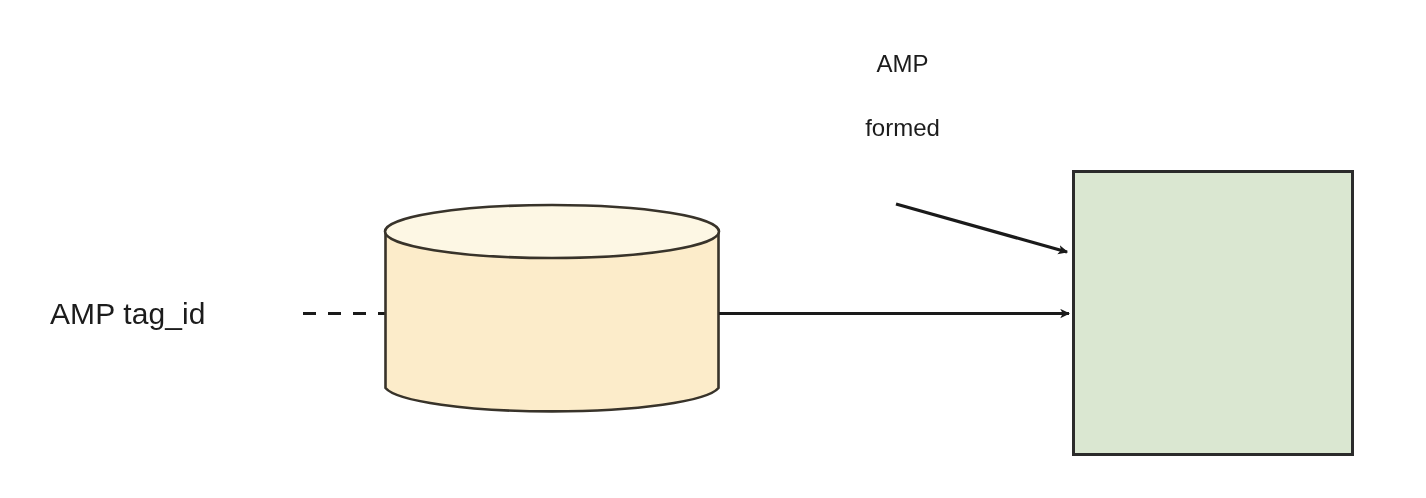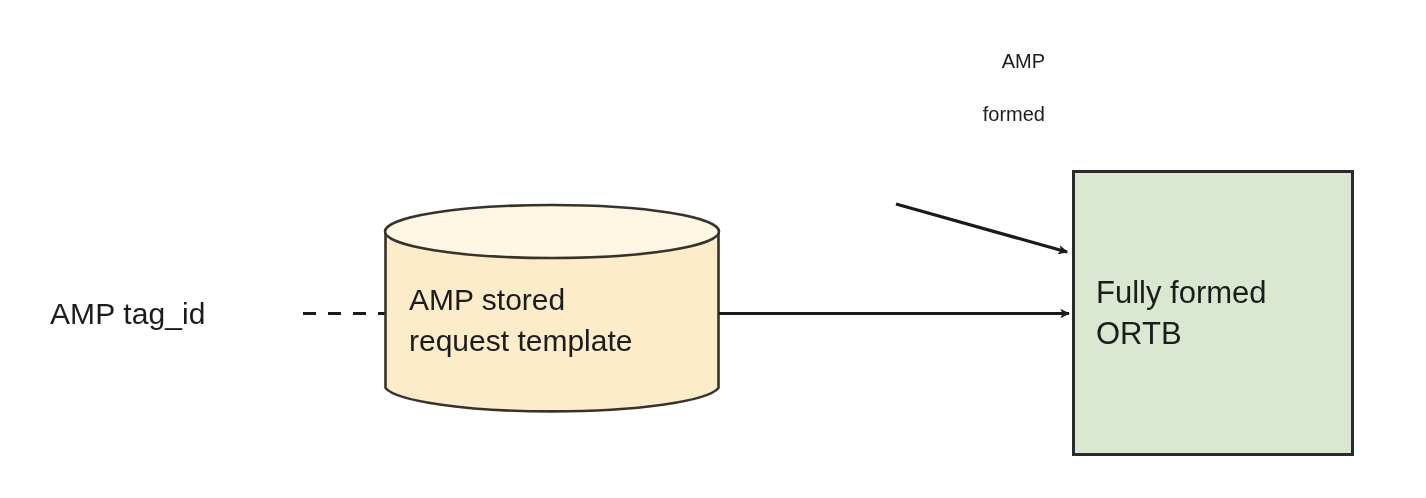--- a/index.html
+++ b/index.html
@@ -42,22 +42,22 @@
     top: 294px;
     font-size: 30px;
     letter-spacing: 0.1px;
   }
 
   
   #label-query-params {
     left: 760px;
     top: 48px;
     width: 285px;
-    text-align: right;
-    font-size: 20px;
+    text-align: center;
+    font-size: 24px;
     line-height: 1.33;
   }
 
   
   #label-cylinder {
     left: 409px;
     top: 280px;
     font-size: 30px;
     line-height: 1.35;
   }
@@ -95,17 +95,15 @@
 
     <line x1="896" y1="204" x2="1067" y2="252" stroke="#1a1a1a" stroke-width="3.2" marker-end="url(#arrow-solid)"></line>
 
     <rect x="1073.5" y="171.5" width="279" height="283" fill="#dae7d1" stroke="#2b2b2b" stroke-width="3"></rect>
   </svg>
 
   <div class="txt" id="label-amp-tag-id">AMP tag_id</div>
 
   <div class="txt" id="label-query-params"><span>AMP</span><br><br><span>formed</span></div>
 
-  <div class="txt" id="label-cylinder"><span>AMP stored</span><br><span>request template</span></div>
 
-  <div class="txt" id="label-ortb"><span>Fully formed</span><br><span>ORTB</span></div>
 
 </div>
 
 </body></html>

